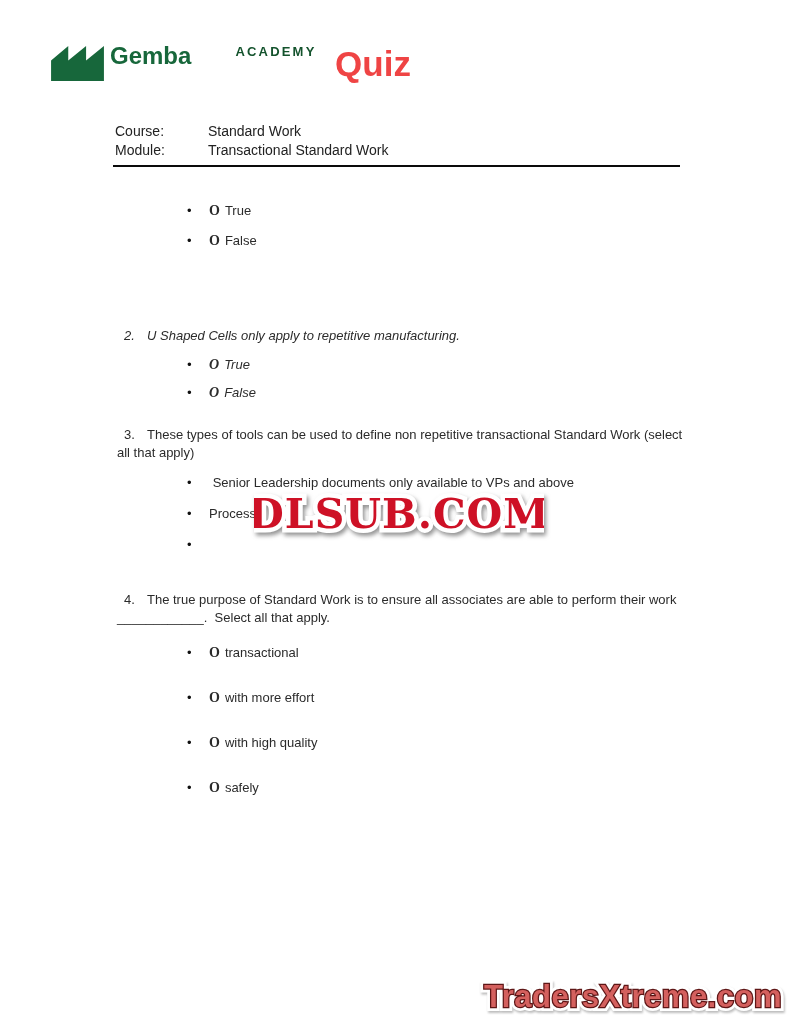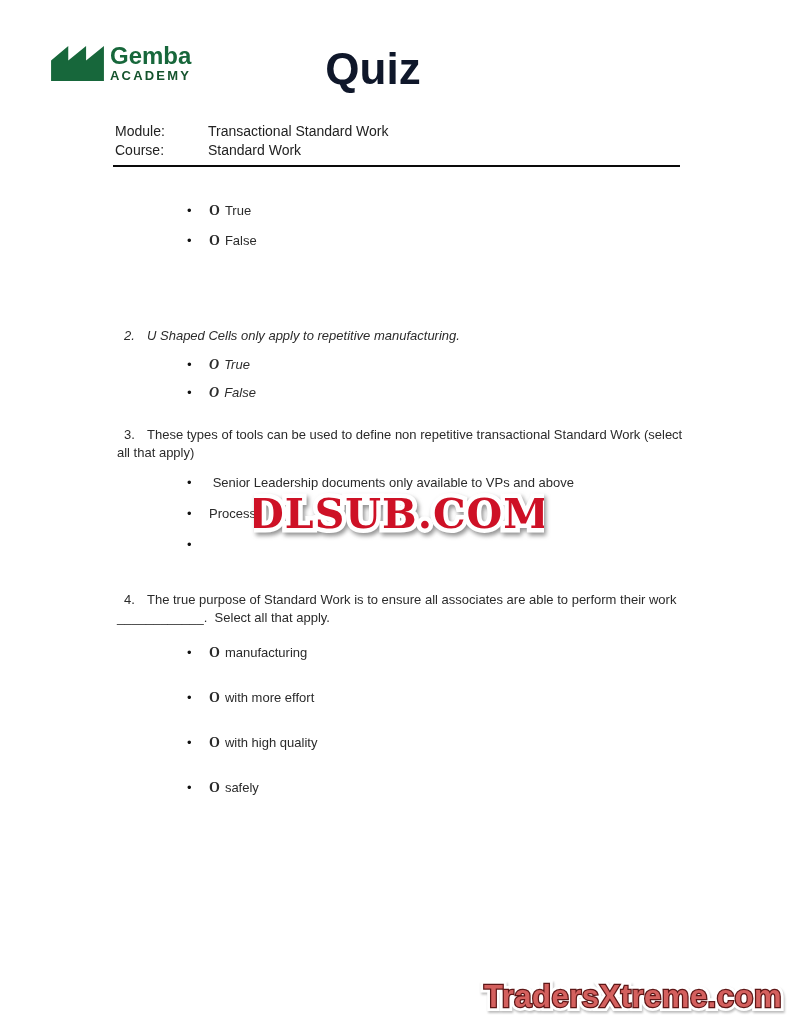--- a/index.html
+++ b/index.html
@@ -16,28 +16,28 @@
     font-family:"Liberation Sans", sans-serif;
     font-weight:bold; font-size:41px; letter-spacing:-1px;
     background:linear-gradient(to bottom, #3d3d3d 25%, #5a4646 60%, #9a6060 95%);
     -webkit-background-clip:text; background-clip:text;
     color:transparent;
   }
 
   
   .logo { position:absolute; left:50px; top:44px; display:flex; align-items:flex-start; gap:5px; }
   .logo svg { display:block; }
-  .logo-text { display:flex; flex-direction:column; line-height:1; }
+  .logo-text { display:flex; line-height:1;gap:44px; }
   .logo-name { font-weight:bold; font-size:24px; color:#17673B; letter-spacing:0px; }
   .logo-sub  { font-weight:bold; font-size:13px; color:#14532d; letter-spacing:2.2px; margin-top:1px; }
 
   
   .title {
     position:absolute; left:113px; top:44px; width:520px;
-    text-align:center; font-weight:bold; font-size:44px; color:#0f172a;
+    text-align:center; font-weight:bold; font-size:35px; color:#ef4444;
   }
 
   
   .meta {
     position:absolute; left:113px; top:122px; width:567px;
     border-bottom:2px solid #0a0a0a; padding-bottom:5px; padding-left:2px;
     font-size:14px; line-height:19px; color:#222;
   }
   .meta-row { display:flex; }
   .meta-label { width:93px; }
@@ -97,26 +97,26 @@
     <span class="logo-text">
       <span class="logo-name">Gemba</span>
       <span class="logo-sub">ACADEMY</span>
     </span>
   </div>
 
   <div class="title">Quiz</div>
 
   <div class="meta">
     <div class="meta-row">
+      <span class="meta-label">Course:</span>
+      <span class="meta-value">Standard Work</span>
+    </div>
+    <div class="meta-row">
       <span class="meta-label">Module:</span>
       <span class="meta-value">Transactional Standard Work</span>
-    </div>
-    <div class="meta-row">
-      <span class="meta-label">Course:</span>
-      <span class="meta-value">Standard Work</span>
     </div>
   </div>
 
   <div class="question q1">
     <ul class="options">
       <li><span class="bullet">•</span><span class="radio">O</span><span>True</span></li>
       <li><span class="bullet">•</span><span class="radio">O</span><span>False</span></li>
     </ul>
   </div>
 
@@ -133,21 +133,21 @@
     <ul class="options">
       <li><span class="bullet">•</span><span class="radio"></span>&nbsp;<span>Senior Leadership documents only available to VPs and above</span></li>
       <li><span class="bullet">•</span><span class="radio"></span><span>Process</span></li>
       <li><span class="bullet">•</span><span class="radio"></span></li>
     </ul>
   </div>
 
   <div class="question q4">
     <p class="qtext"><span class="qnum">4.</span><span>The true purpose of Standard Work is to ensure all associates are able to perform their work ____________.&nbsp; Select all that apply.</span></p>
     <ul class="options">
-      <li><span class="bullet">•</span><span class="radio">O</span><span>manufacturing</span></li>
+      <li><span class="bullet">•</span><span class="radio">O</span><span>transactional</span></li>
       <li><span class="bullet">•</span><span class="radio">O</span><span>with more effort</span></li>
       <li><span class="bullet">•</span><span class="radio">O</span><span>with high quality</span></li>
       <li><span class="bullet">•</span><span class="radio">O</span><span>safely</span></li>
     </ul>
   </div>
 
   <svg class="wm-mid" width="290" height="52">
     <text class="outline" x="145" y="39" text-anchor="middle">DLSUB.COM</text>
     <text class="fill" x="145" y="39" text-anchor="middle">DLSUB.COM</text>
   </svg>

